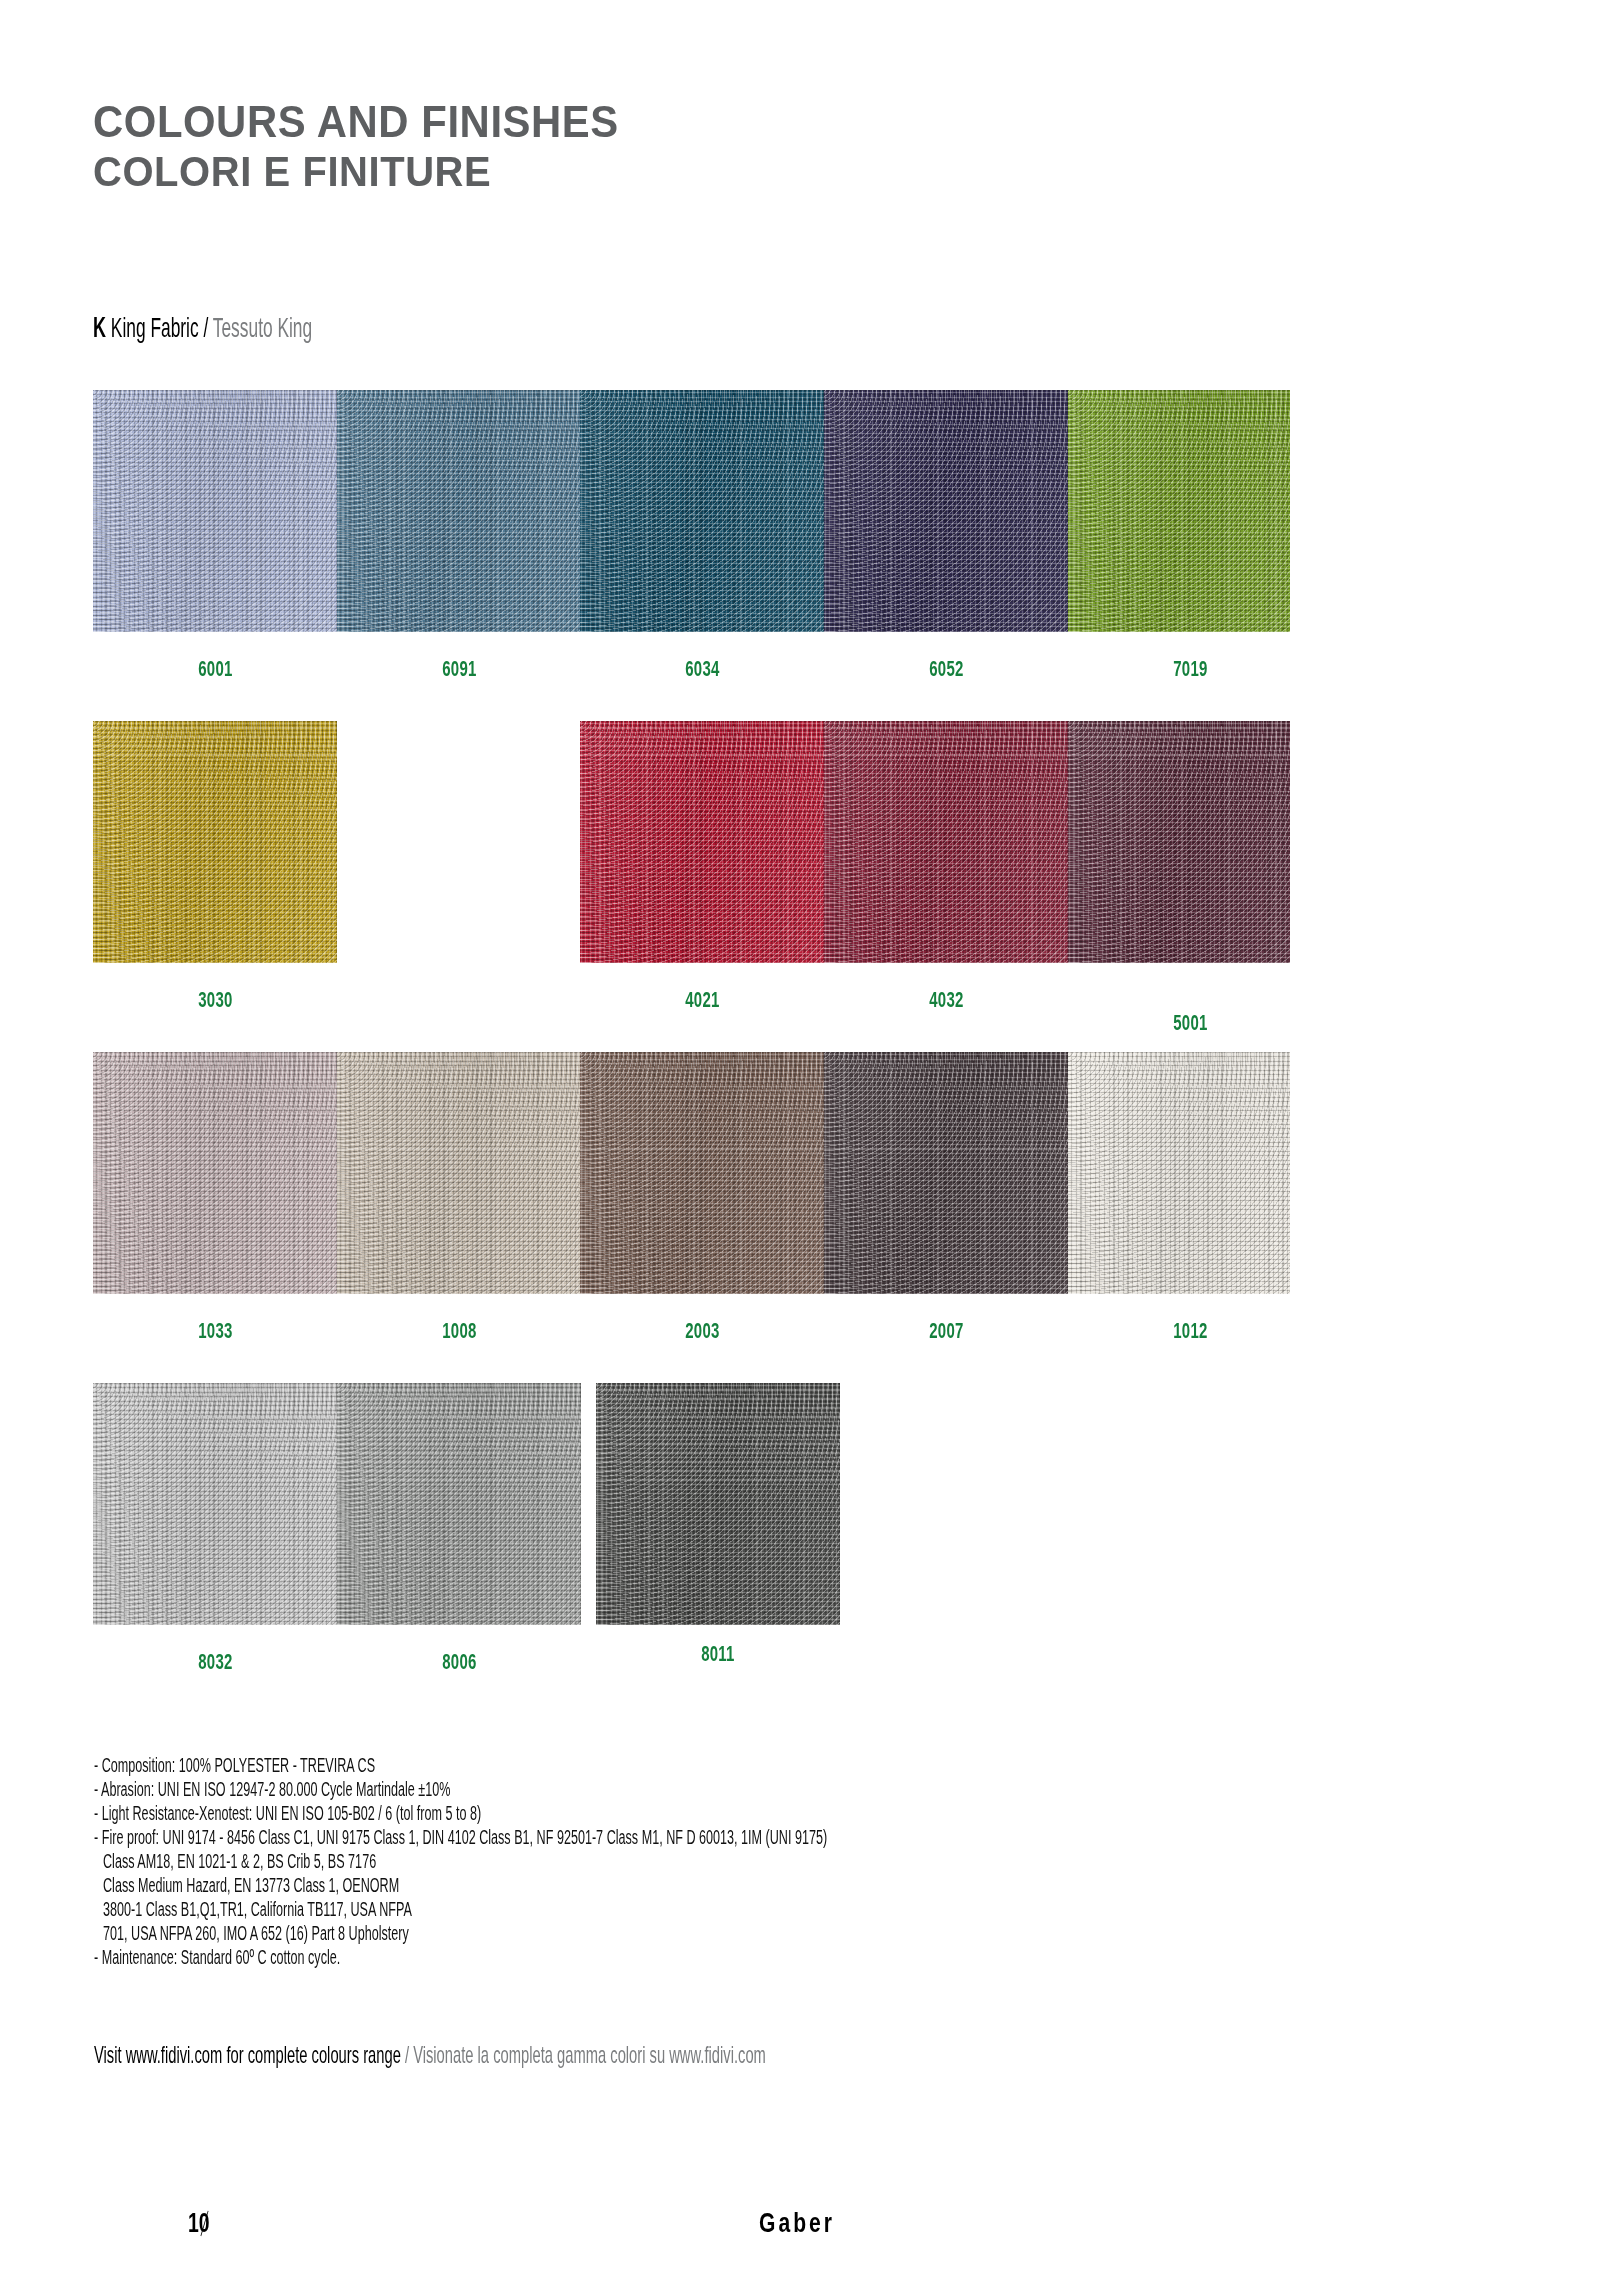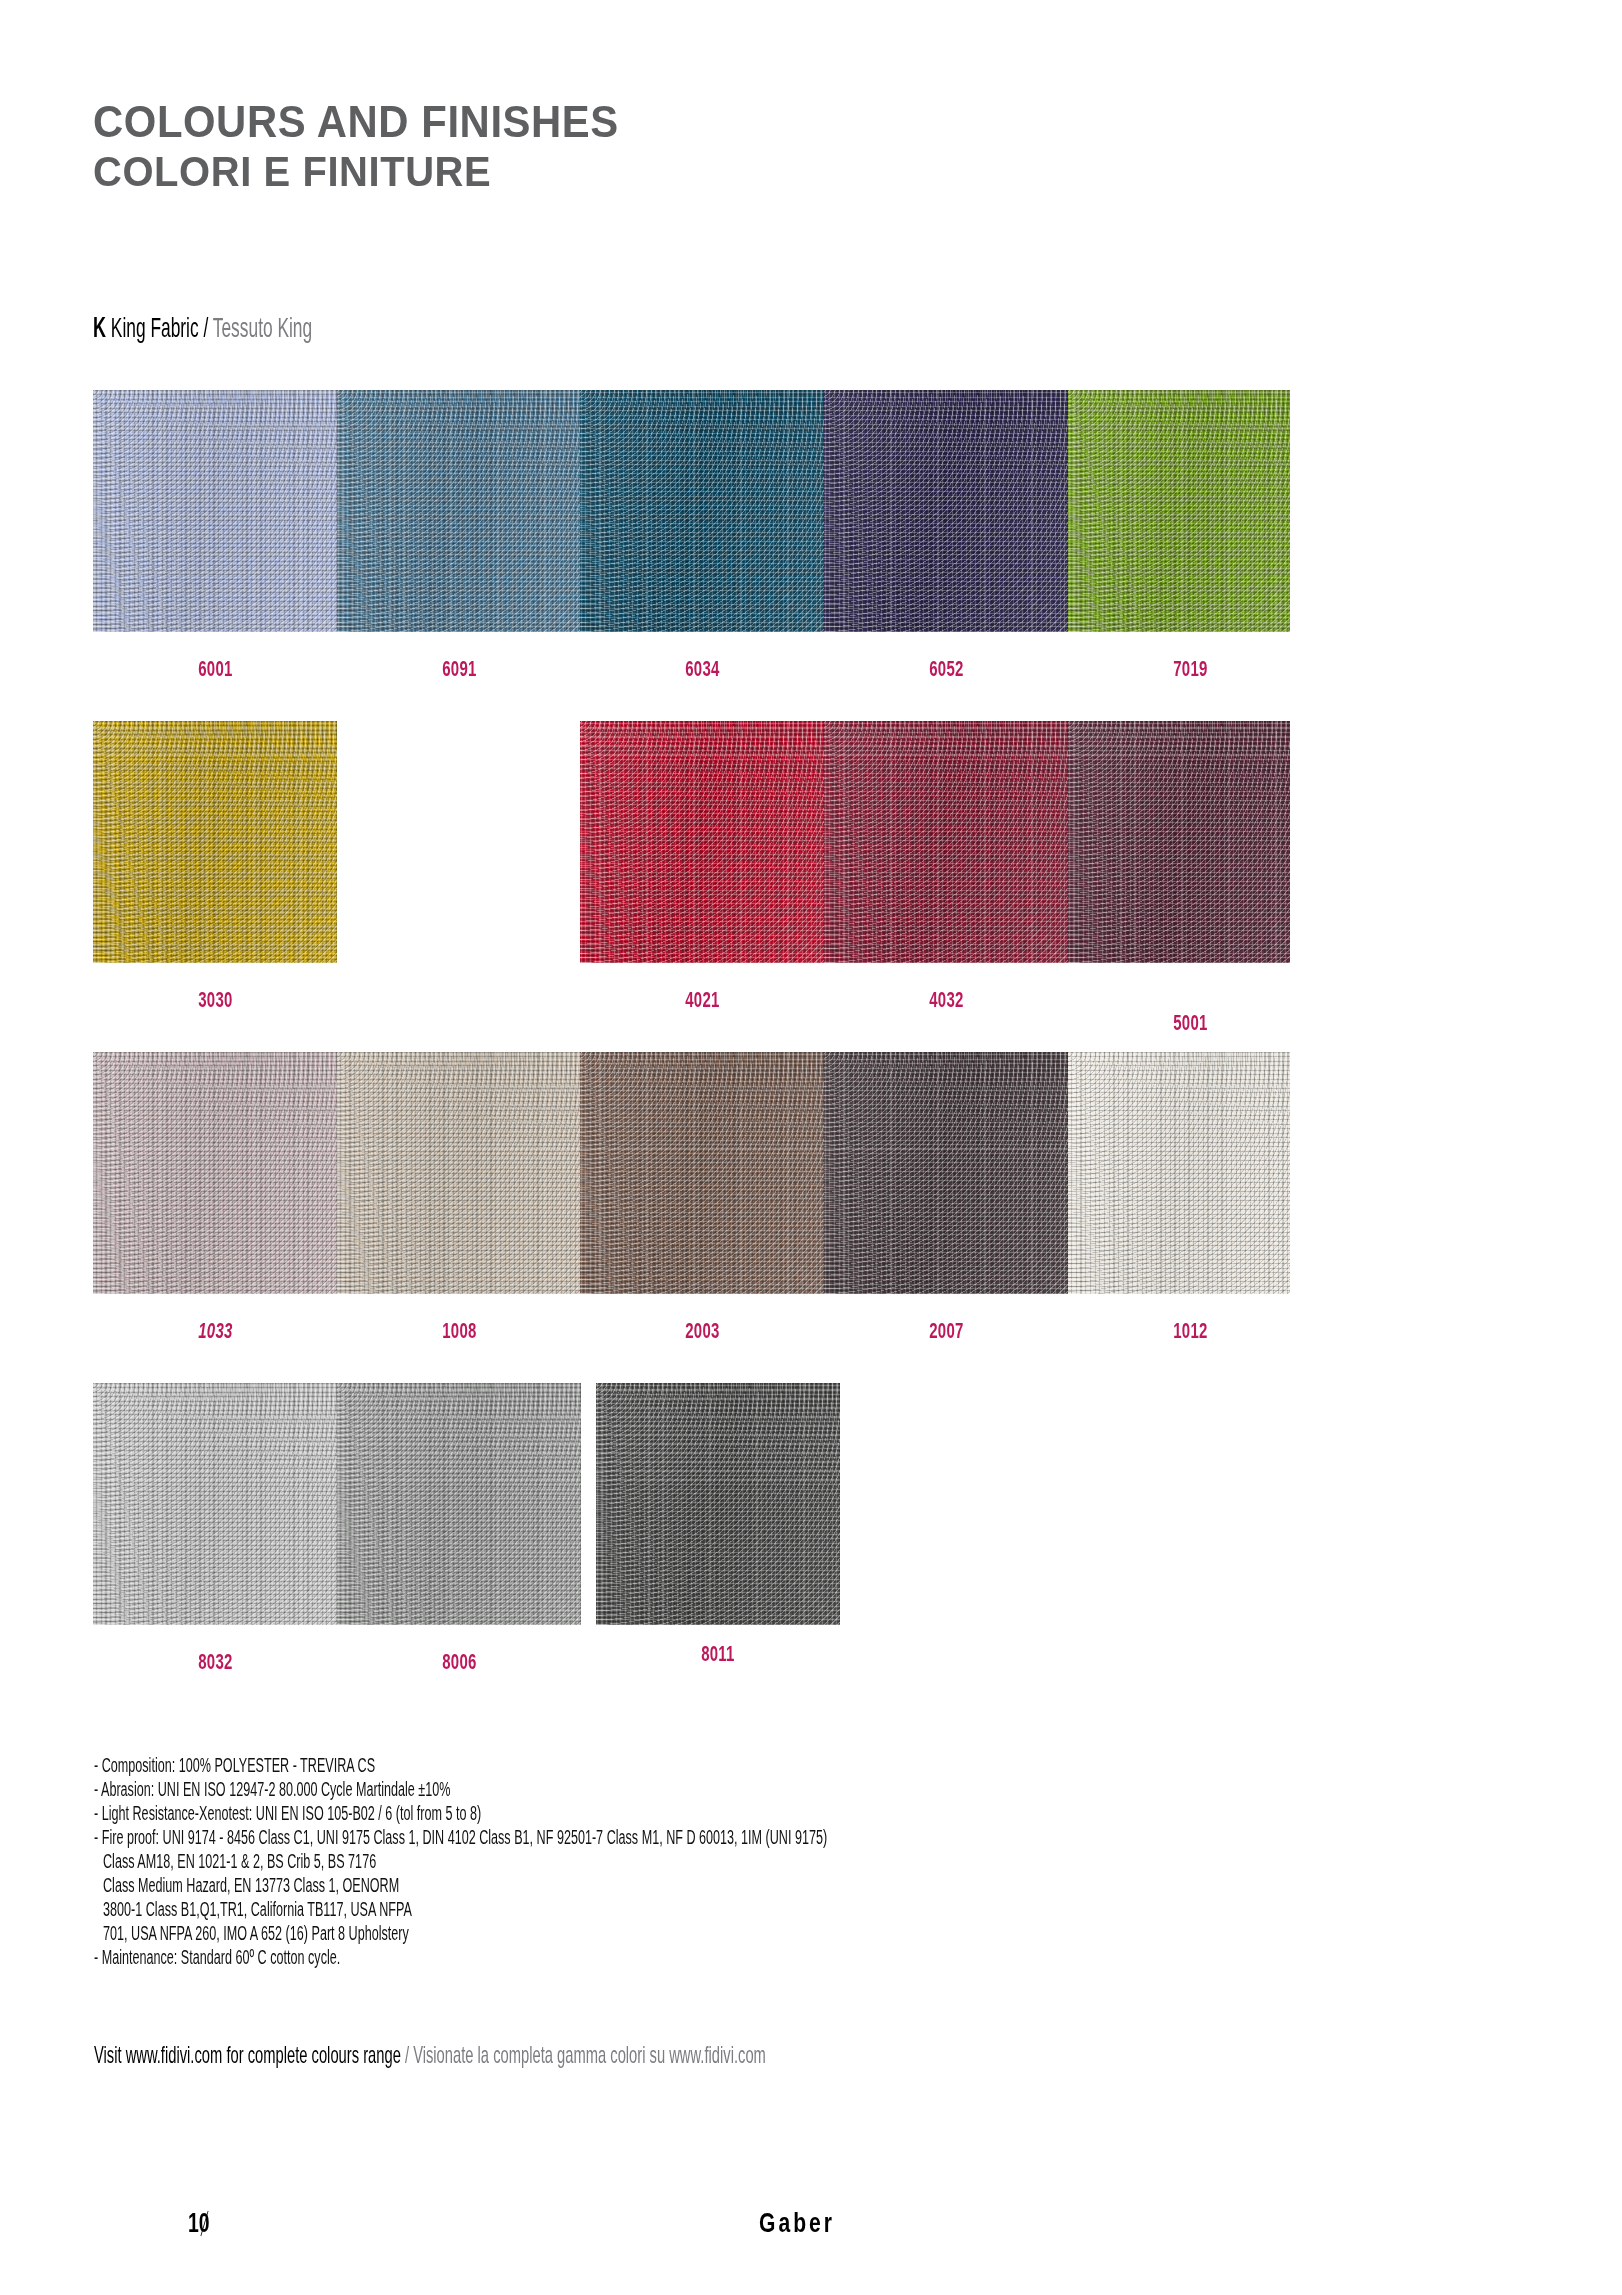--- a/index.html
+++ b/index.html
@@ -79,21 +79,21 @@
         rgba(0,0,0,0.16) 0px, rgba(0,0,0,0.16) 0.7px,
         rgba(0,0,0,0) 0.9px, rgba(0,0,0,0) 4.6px),
       linear-gradient(102deg, rgba(255,255,255,0.07) 0%, rgba(0,0,0,0.05) 48%, rgba(255,255,255,0.05) 100%);
   }
   .code{
     margin-top:25px;
     text-align:center;
     font-family:"Liberation Sans", sans-serif;
     font-size:21.4px;
     font-weight:bold;
-    color:#be185d;
+    color:#15803d;
     letter-spacing:0.3px;
   }
   .code span{display:inline-block;transform:scaleX(0.7);transform-origin:center;}
   .code.lower{margin-top:48px;}
   .code.upper{margin-top:17px;}
 
   
   .specs{
     position:absolute;left:94px;top:1753px;
     font-family:"Liberation Sans", sans-serif;
@@ -204,21 +204,21 @@
         <div class="cell" style="left: 731px;">
           <div class="swatch" style="--c: #8a2038;"></div>
           <div class="code"><span>4032</span></div>
         </div>
         <div class="cell" style="left: 975px;">
           <div class="swatch" style="--c: #5c2c3d;"></div>
           <div class="code lower"><span>5001</span></div>
         </div>
       </div>
       <div class="srow">
-        <div class="cell" style="left: 0px; font-style: italic;">
+        <div class="cell" style="left: 0px;">
           <div class="swatch" style="--c: #c5b3b5;"></div>
           <div class="code"><span>1033</span></div>
         </div>
         <div class="cell" style="left: 244px;">
           <div class="swatch" style="--c: #cbbfb0;"></div>
           <div class="code"><span>1008</span></div>
         </div>
         <div class="cell" style="left: 487px;">
           <div class="swatch" style="--c: #7c6256;"></div>
           <div class="code"><span>2003</span></div>

